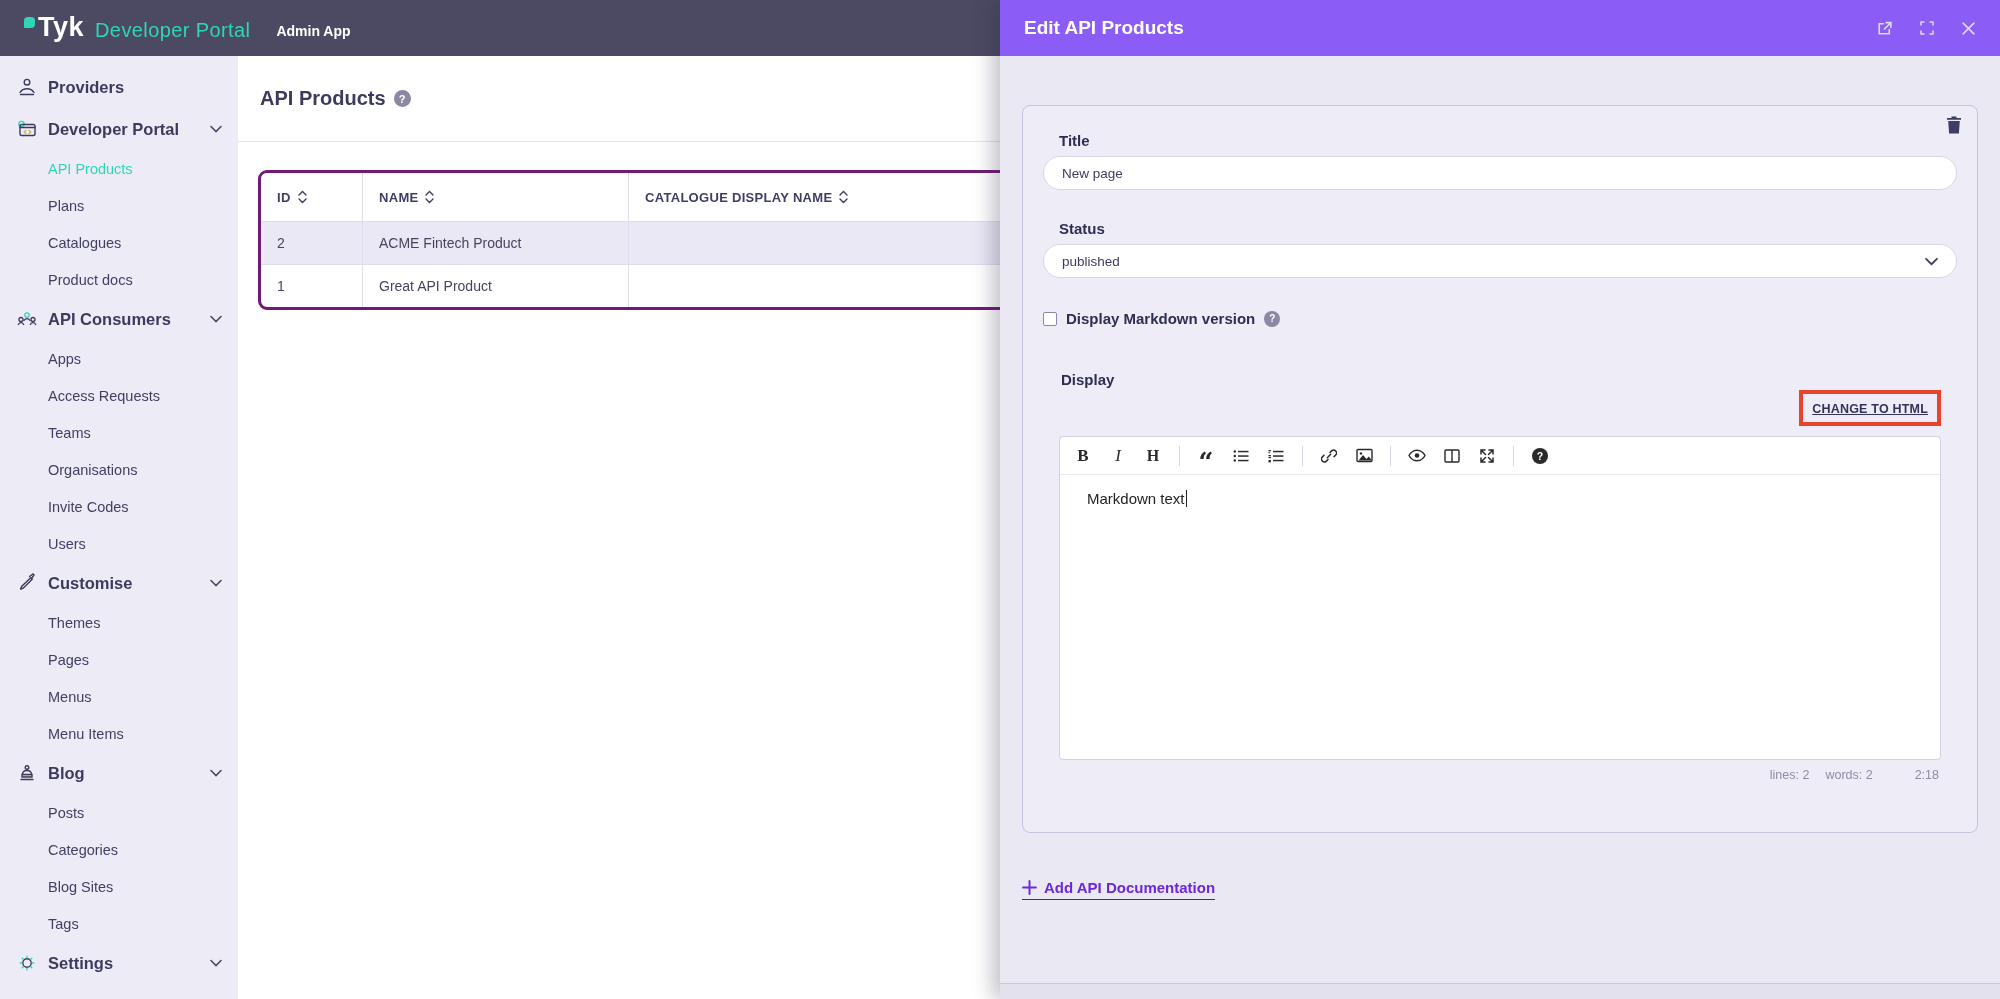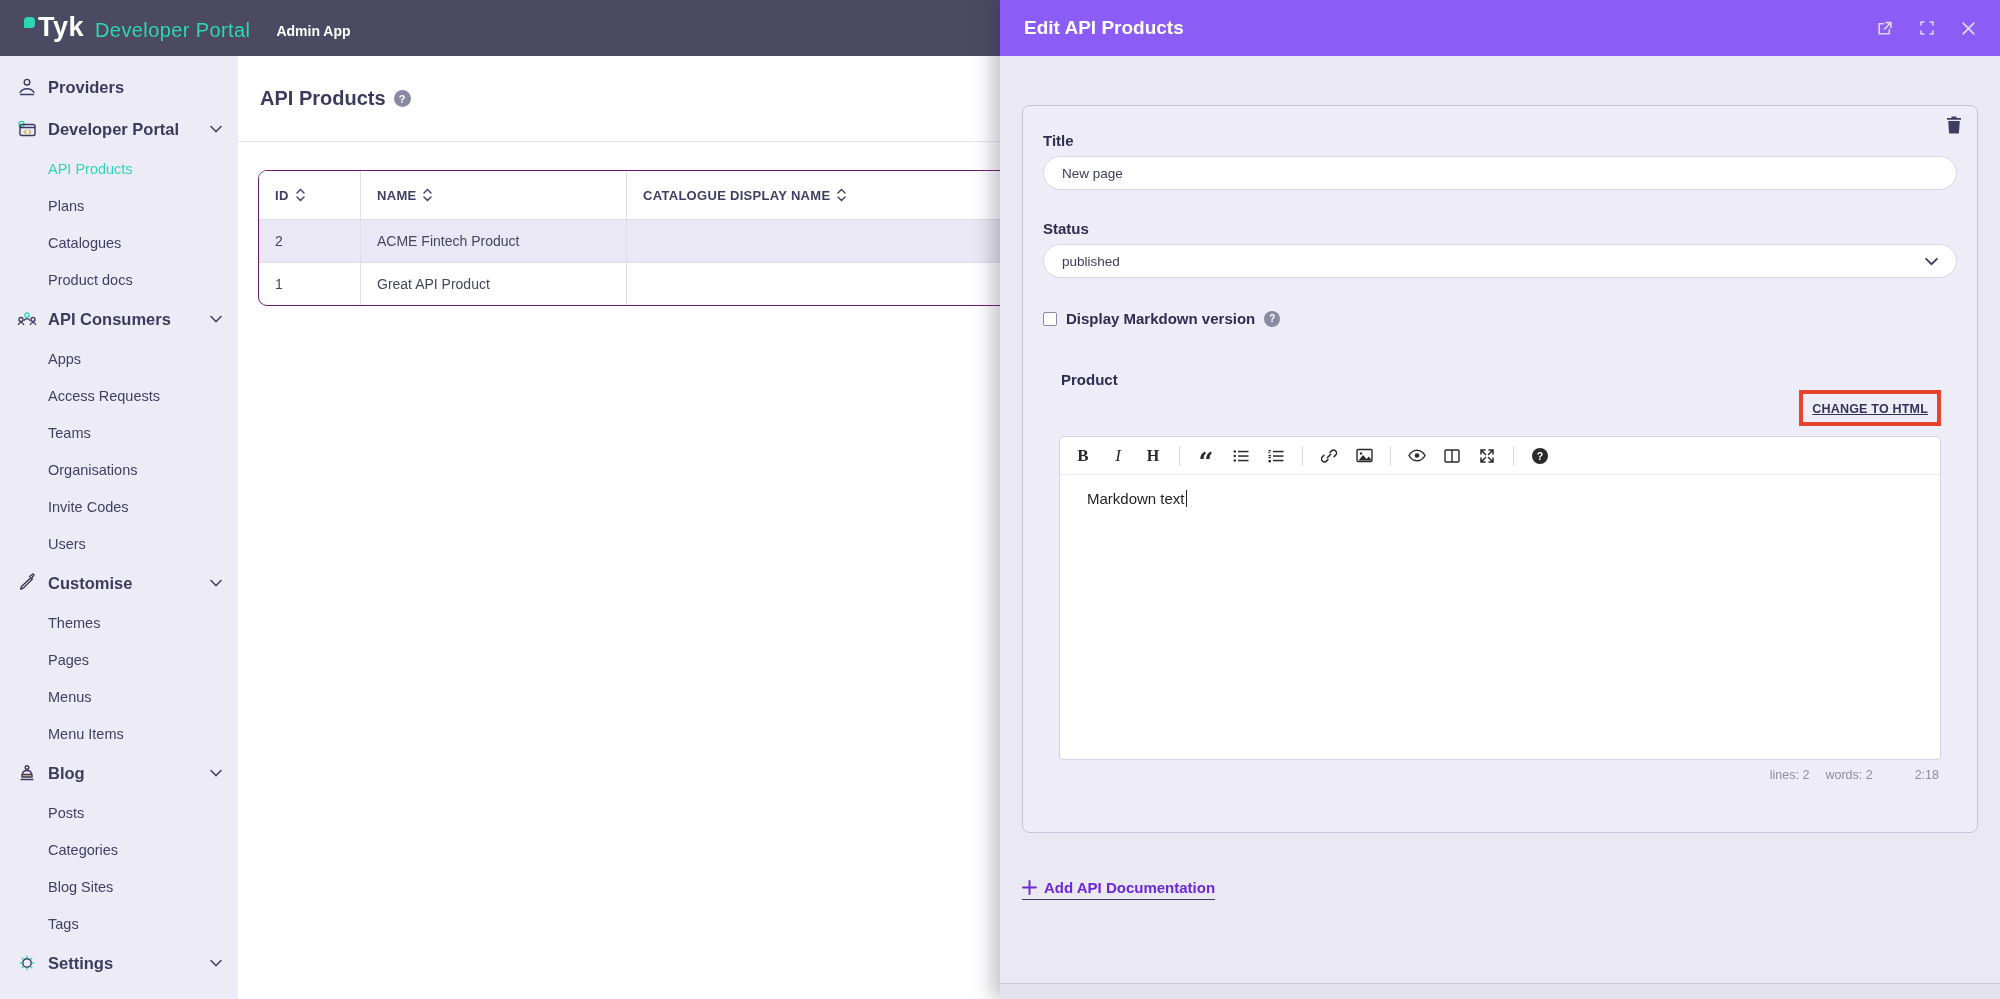--- a/index.html
+++ b/index.html
@@ -30,21 +30,21 @@
 
   
   .main { position:absolute; top:56px; left:238px; right:0; bottom:0; background:#fff; }
   .main-head { height:86px; border-bottom:1px solid #e6e4f1; display:flex; align-items:center;
     padding-left:22px; }
   .main-title { color:#3c3b5e; font-size:20px; font-weight:bold; }
   .help-badge { width:17px; height:17px; border-radius:50%; background:#8b88a3; color:#fff;
     font-size:11px; font-weight:bold; display:flex; align-items:center; justify-content:center;
     margin-left:8px; }
   table.grid { margin:28px 0 0 20px; width:1150px; border-collapse:separate; border-spacing:0;
-    border:1px solid #701a75; border-radius:9px; overflow:hidden; }
+    border:3px solid #701a75; border-radius:9px; overflow:hidden; }
   table.grid th { height:48px; text-align:left; padding-left:16px; font-size:13px; color:#3e3d63;
     letter-spacing:.3px; border-right:1px solid #e0deee; background:#fff; }
   table.grid th:last-child, table.grid td:last-child { border-right:none; }
   table.grid td { height:43px; padding-left:16px; font-size:14px; color:#46455f;
     border-top:1px solid #dedcef; border-right:1px solid #e0deee; }
   tr.alt td { background:#eae8f4; }
   .th-inner { display:flex; align-items:center; gap:7px; }
   .col-id { width:102px; } .col-name { width:266px; }
   .sort-ico { color:#3e3d63; display:flex; }
 
@@ -56,21 +56,21 @@
   .dh-ico { color:#dcdbe8; display:flex; margin-left:26px; cursor:pointer; }
   .drawer-actions { display:flex; justify-content:flex-end; gap:12px; padding:21px 22px 0; }
   .btn { height:32px; border-radius:16px; font-size:12.5px; font-weight:bold; letter-spacing:.7px;
     display:flex; align-items:center; justify-content:center; cursor:pointer; }
   .btn-outline { border:1.5px solid #55536f; color:#4a4864; padding:0 24px; background:transparent; }
   .btn-teal { background:#4cc6a3; color:#fff; padding:0 26px; border:none; }
 
   .card { margin:49px 22px 0; height:728px; background:#edecf7; border:1px solid #c7c4dd;
     border-radius:8px; position:relative; }
   .trash-btn { position:absolute; top:9px; right:14px; color:#3e3d63; cursor:pointer; }
-  .f-label { margin:26px 20px 0; font-size:15px; font-weight:bold; color:#2e2d52; }
+  .f-label { margin:26px 36px 0; font-size:15px; font-weight:bold; color:#2e2d52; }
   .f-field { margin:7px 20px 0; height:34px; background:#fff; border:1px solid #d8d5ea;
     border-radius:17px; display:flex; align-items:center; padding:0 18px; font-size:13.5px;
     color:#3c3b5e; }
   input.f-field { width:calc(100% - 40px); outline:none; }
   .f-select { justify-content:space-between; cursor:pointer; }
   .sel-chev { color:#3c3b5e; display:flex; }
   .cb-row { margin:32px 20px 0; display:flex; align-items:center; gap:9px; }
   .cb { width:14px; height:14px; border:1px solid #8c89a6; border-radius:2px; background:#fff; cursor:pointer; flex:none; }
   .cb-label { font-size:15px; font-weight:bold; color:#2e2d52; }
   .help-badge.sm { width:16px; height:16px; font-size:10px; margin-left:0; }
@@ -369,21 +369,21 @@
         </span>
       </div>
 
       <div class="cb-row">
         <span class="cb"></span>
         <span class="cb-label">Display Markdown version</span>
         <span class="help-badge sm">?</span>
       </div>
 
       <div class="content-block">
-        <div class="content-label">Product</div>
+        <div class="content-label">Display</div>
 
         <div class="cth-row">
           <span class="red-box">
             <span class="cth-link">CHANGE TO HTML</span>
           </span>
         </div>
 
         <div class="editor">
           <div class="ed-toolbar">
             <span class="tb-btn tb-B">B</span>

